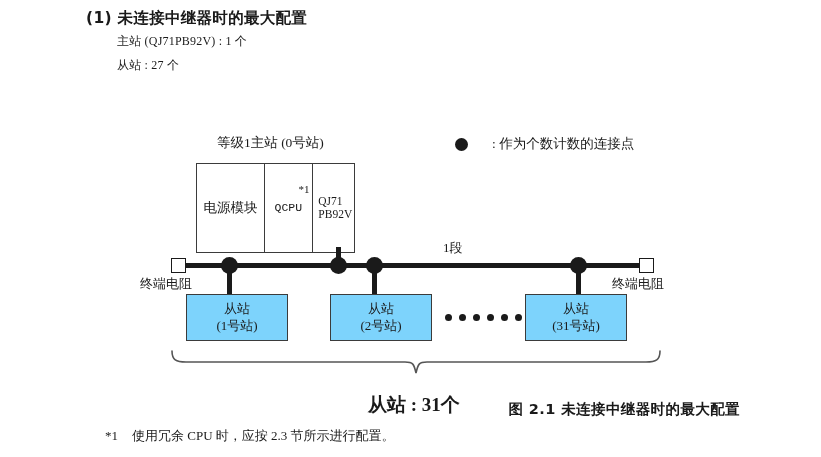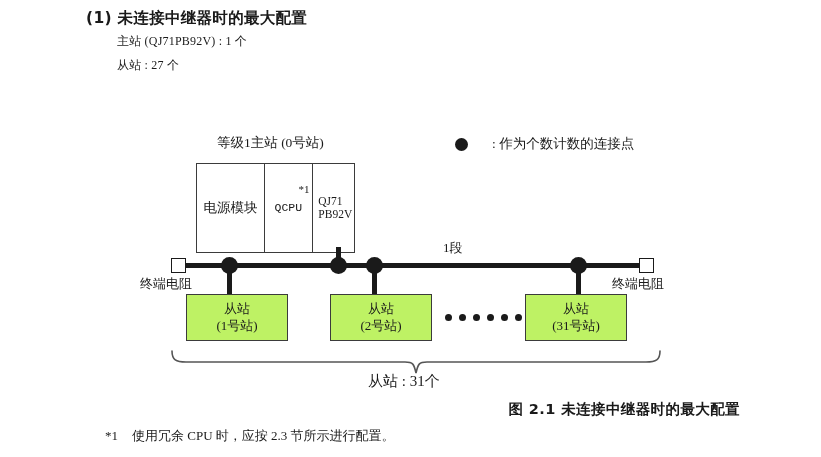--- a/index.html
+++ b/index.html
@@ -134,21 +134,21 @@
   .slave-box {
     height: 47px;
     border: 1.3px solid #3b3b3b;
     box-sizing: border-box;
     display: flex;
     flex-direction: column;
     align-items: center;
     justify-content: center;
     font-size: 13px;
     line-height: 1.25;
-    background: #bef264;
+    background: #7dd3fc;
     top: 294px;
   }
   #slave-box-1  { left: 186px; width: 102px; }
   #slave-box-2  { left: 330px; width: 102px; }
   #slave-box-31 { left: 525px; width: 102px; }
 
   #ellipsis-dots {
     left: 445px; top: 314px;
     display: flex;
     gap: 7px;
@@ -157,23 +157,24 @@
   #ellipsis-dots span {
     width: 7px; height: 7px;
     border-radius: 50%;
     background: #1a1a1a;
     display: block;
   }
 
   
   #brace { left: 170px; top: 349px; }
   #brace-label {
-    left: 368px; top: 372px;
-    font-size: 15px;
-    white-space: nowrap;
+    left: 368px; top: 392px;
+    font-size: 19px;
+    white-space: nowrap;
+    font-weight: bold;
   }
 
   
   #figure-caption {
     left: 0; top: 400px;
     width: 740px;
     text-align: right;
     font-size: 14.5px;
     font-weight: bold;
     font-family: "DejaVu Sans", sans-serif;

